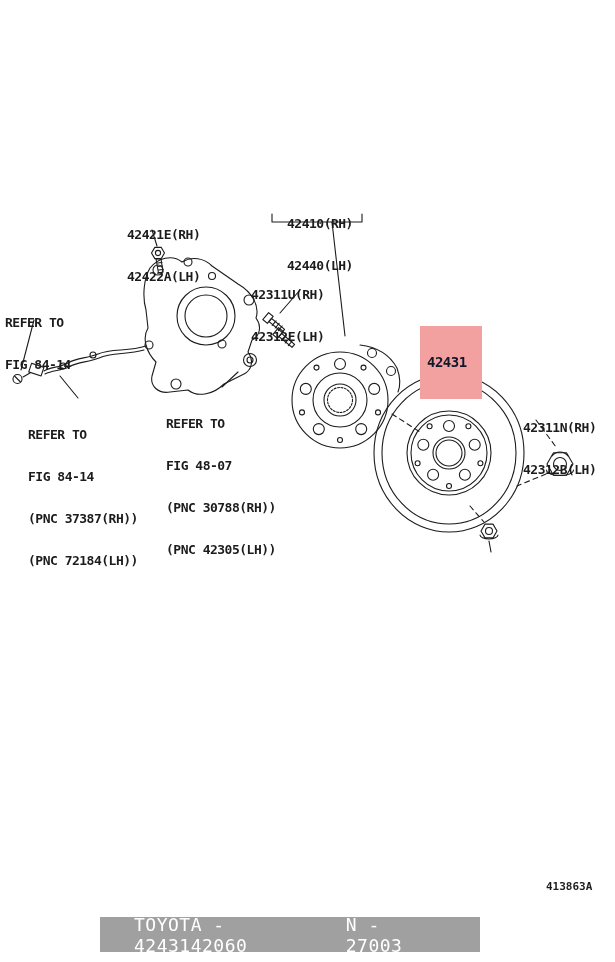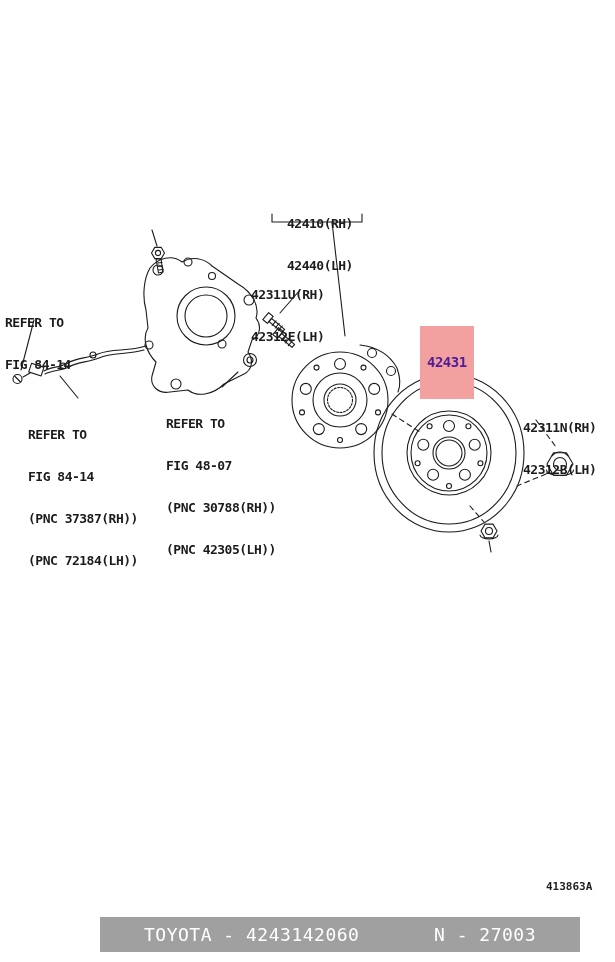--- a/index.html
+++ b/index.html
@@ -16,40 +16,40 @@
     position:absolute;
     font-size:13px;
     font-weight:bold;
     line-height:14px;
     letter-spacing:-0.5px;
     white-space:pre;
   }
   .lbl span{display:block;}
   .highlight{
     background:var(--highlight-bg,#f2a0a0);
-    color:#4c1d95;
-    padding:1px 7px 2px 7px;
+    color:#0f172a;
+    padding:1px 15px 2px 7px;
     font-size:14px;
   }
   .small-code{
     position:absolute;
     font-size:11px;
     font-weight:bold;
     letter-spacing:0;
   }
   .footer{
     position:absolute;
     left:100px;top:917px;
-    width:480px;height:35px;
+    width:380px;height:35px;
     background:var(--footer-bg,#a0a0a0);
     color:#ffffff;
     display:flex;
     align-items:center;
     justify-content:space-between;
-    padding:0 44px;
+    padding:0 34px;
     box-sizing:border-box;
     font-size:18px;
     letter-spacing:0.5px;
   }
 </style>
 </head>
 <body>
 
 <div id="page">
 
@@ -183,20 +183,24 @@
       <path d="M552,456 A10,10 0 0 1 568,456"></path>
     </g>
 
     <g>
       <polygon points="497,531 493,537.9 485,537.9 481,531 485,524.1 493,524.1"></polygon>
       <path d="M480,535 A9,4 0 0 0 498,535"></path>
       <circle cx="489" cy="531" r="3.5"></circle>
     </g>
   </svg>
 
+  <div class="lbl" style="left:127px;top:200px;">
+    <span>42421E(RH)</span>
+    <span>42422A(LH)</span>
+  </div>
 
   <div class="lbl" style="left:287px;top:189px;">
     <span>42410(RH)</span>
     <span>42440(LH)</span>
   </div>
 
   <div class="lbl" style="left:251px;top:260px;">
     <span>42311U(RH)</span>
     <span>42312E(LH)</span>
   </div>

